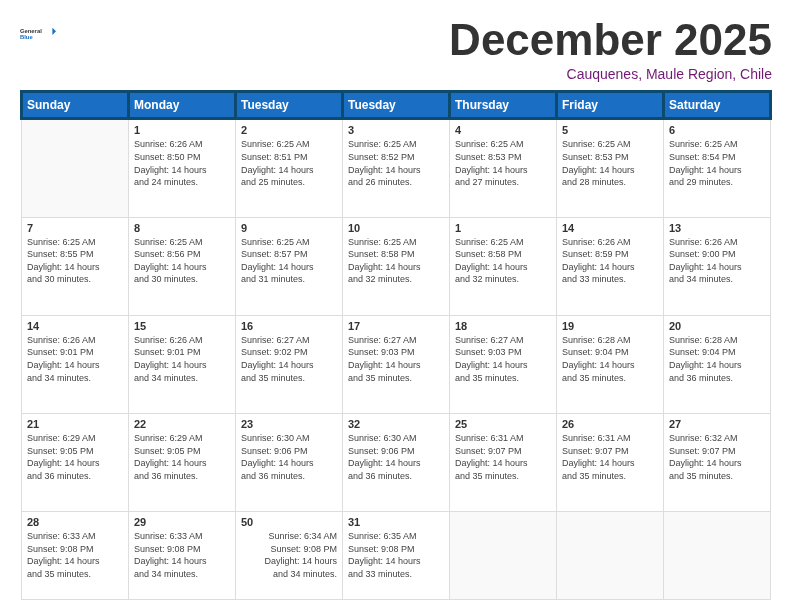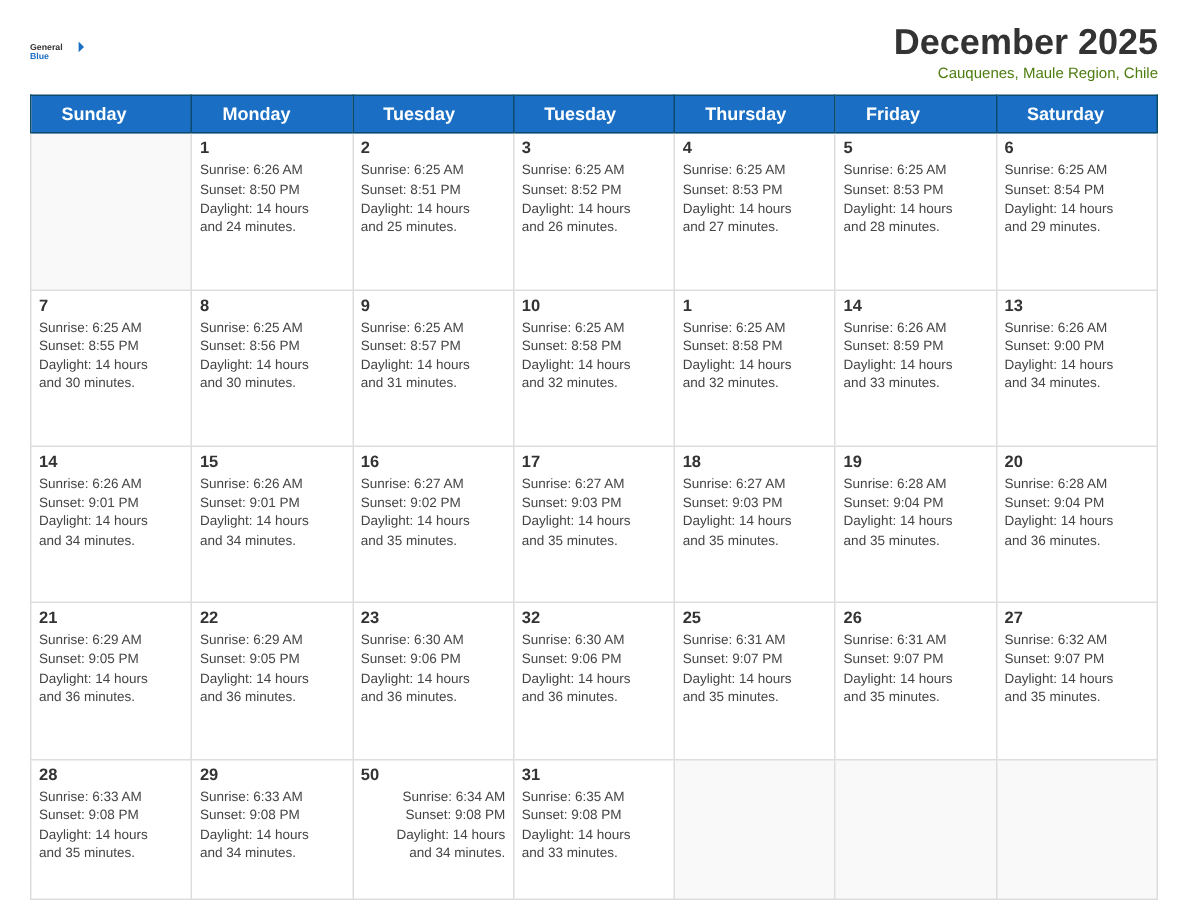--- a/index.html
+++ b/index.html
@@ -25,45 +25,45 @@
     }
     .logo {
       display: flex;
       align-items: center;
       gap: 4px;
     }
     .title-block {
       text-align: right;
     }
     .main-title {
-      font-size: 24px;
+      font-size: 44px;
       font-weight: bold;
       color: #333;
       line-height: 1.1;
     }
     .subtitle {
-      font-size: 10px;
-      color: #4d7c0f;
+      font-size: 14px;
+      color: #701a75;
       margin-top: 2px;
     }
     .calendar {
       flex: 1;
       border: 1px solid #ccc;
       border-collapse: collapse;
       width: 100%;
       table-layout: fixed;
     }
     .calendar th {
       background: #1a6fc4;
       color: #fff;
       font-size: 12px;
       font-weight: bold;
-      padding: 5px 20px;
+      padding: 5px 4px;
       text-align: left;
-      border: 1px solid #0c4a6e;
+      border: 3px solid #0c4a6e;
     }
     .calendar td {
       vertical-align: top;
       border: 1px solid #ddd;
       padding: 4px 5px;
       font-size: 9.5px;
       color: #333;
       background: #fff;
       height: 82px;
     }

